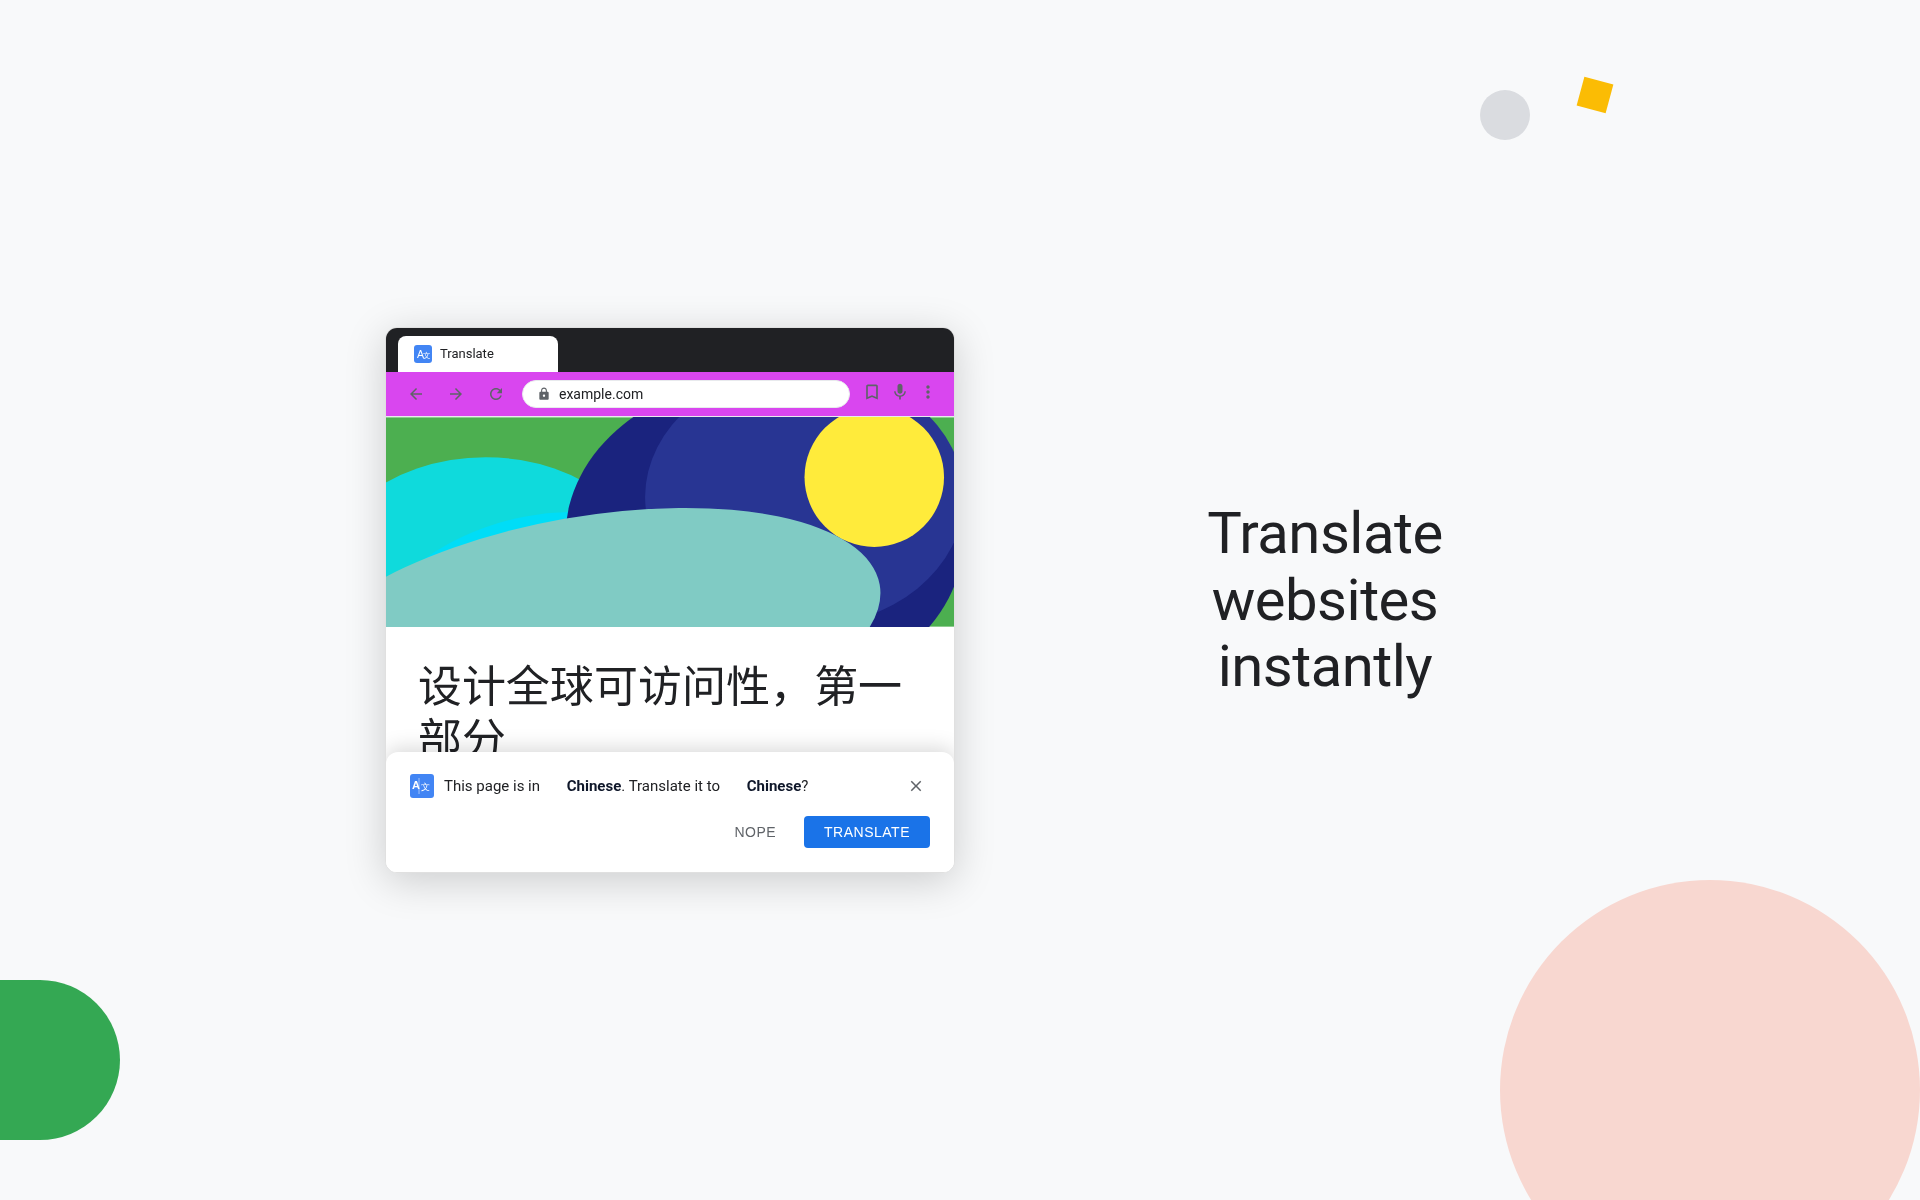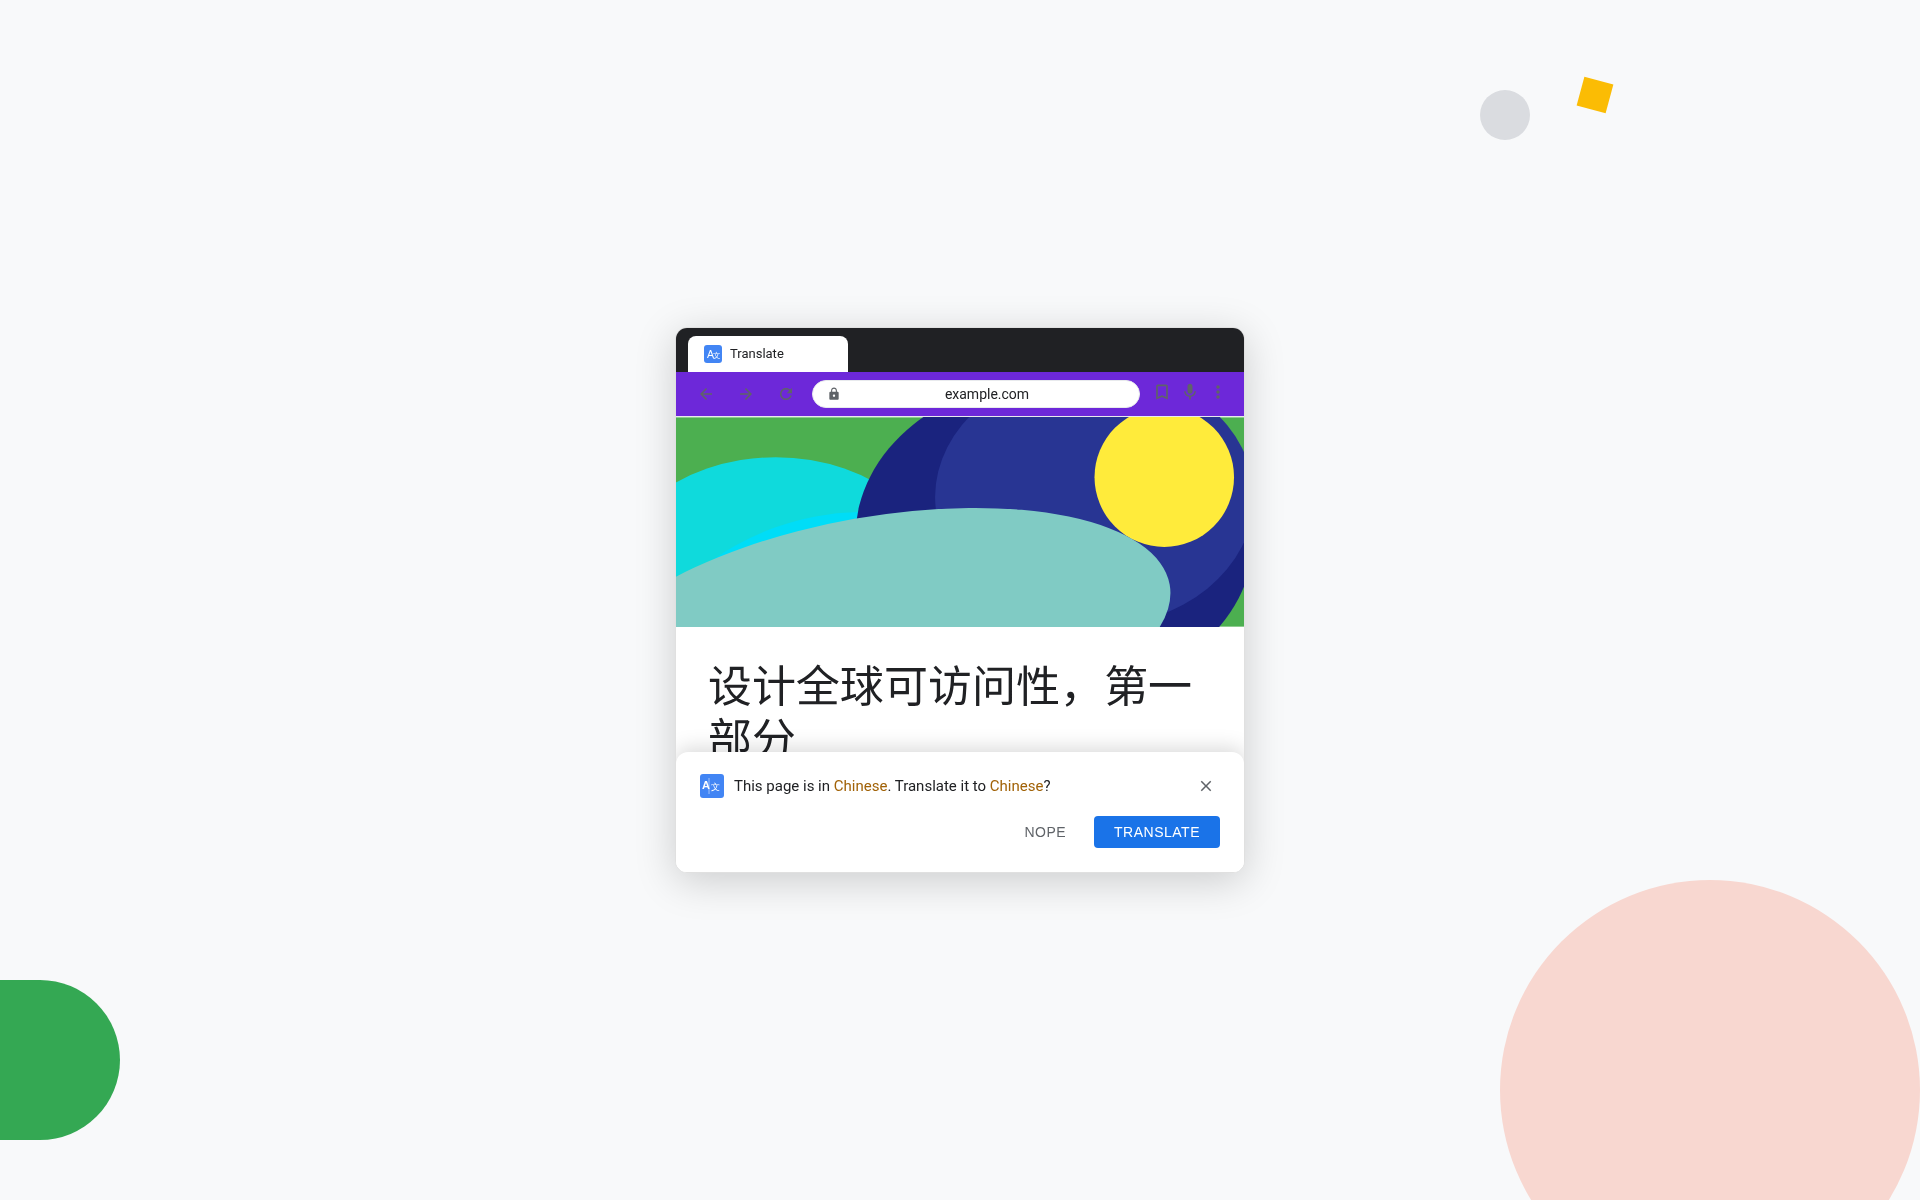--- a/index.html
+++ b/index.html
@@ -114,27 +114,26 @@
     }
 
     .tab-title {
       font-size: 13px;
       color: #202124;
       font-weight: 400;
     }
 
     
     .browser-addressbar {
-      background: #6d28d9;
+      background: #d946ef;
       padding: 8px 16px;
       display: flex;
       align-items: center;
       gap: 12px;
       border-bottom: 1px solid #e8eaed;
-      text-align: center;
     }
 
     .nav-btn {
       width: 28px;
       height: 28px;
       display: flex;
       align-items: center;
       justify-content: center;
       color: #5f6368;
       cursor: pointer;
@@ -246,22 +245,23 @@
       color: #202124;
     }
 
     .translate-logo {
       width: 24px;
       height: 24px;
       flex-shrink: 0;
     }
 
     .lang-link {
-      color: #a16207;
-      font-weight: 400;
+      color: #0f172a;
+      font-weight: 700;
+      margin-left: 23px;
     }
 
     .close-btn {
       width: 28px;
       height: 28px;
       display: flex;
       align-items: center;
       justify-content: center;
       color: #5f6368;
       cursor: pointer;
@@ -433,14 +433,20 @@
           <div class="banner-actions">
             <button class="btn-nope">NOPE</button>
             <button class="btn-translate">TRANSLATE</button>
           </div>
         </div>
 
       </div>
     </div>
   </div>
 
+  <div class="right-text">
+    <h1 class="headline">
+      <span>Translate websites</span><br>
+      <span>instantly</span>
+    </h1>
+  </div>
 
 </div>
 
 </body></html>

